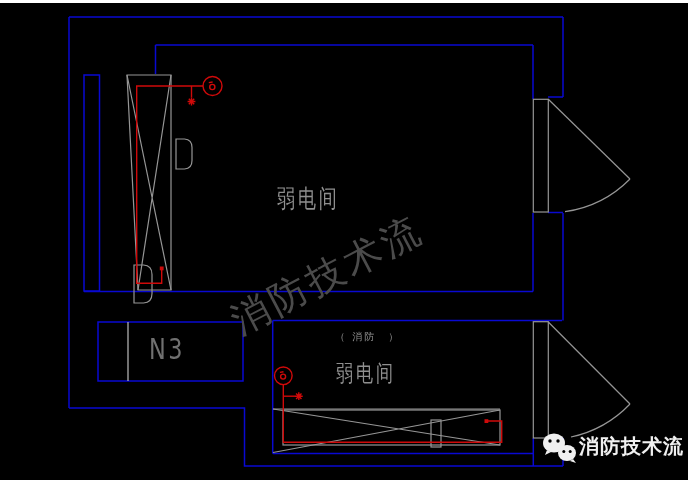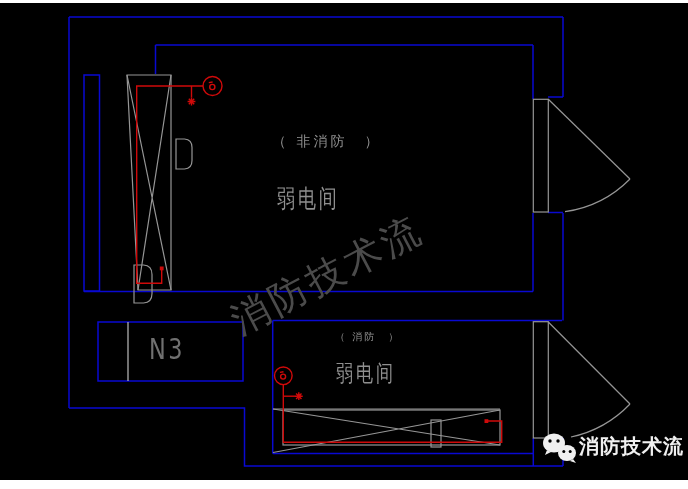--- a/index.html
+++ b/index.html
@@ -118,21 +118,20 @@
       <path class="red" d="M283.3,384.6 V442.3 H501.7 V421 H486.3"></path>
       <path class="red" d="M283.3,396.2 H295.2"></path>
       <g>
         <path class="red" d="M294.9,396.2 H302.7 M298.8,392.3 V400.1 M296.1,393.5 L301.5,398.9 M301.5,393.5 L296.1,398.9"></path>
         <circle class="redfill" cx="298.8" cy="396.2" r="1.8"></circle>
       </g>
       <rect class="redfill" x="484.5" y="419.2" width="3.8" height="3.8"></rect>
     </g>
   </svg>
 
-  <div class="txt room1-type">（ 非消防　）</div>
   <div class="txt room1-name">弱电间</div>
 
   <div class="txt room2-type">（ 消防　）</div>
   <div class="txt room2-name">弱电间</div>
 
   <div class="txt panel-label">N3</div>
 
   <div class="txt watermark">消防技术流</div>
 
   <svg class="wechat" width="38" height="36" viewBox="0 0 38 36">

